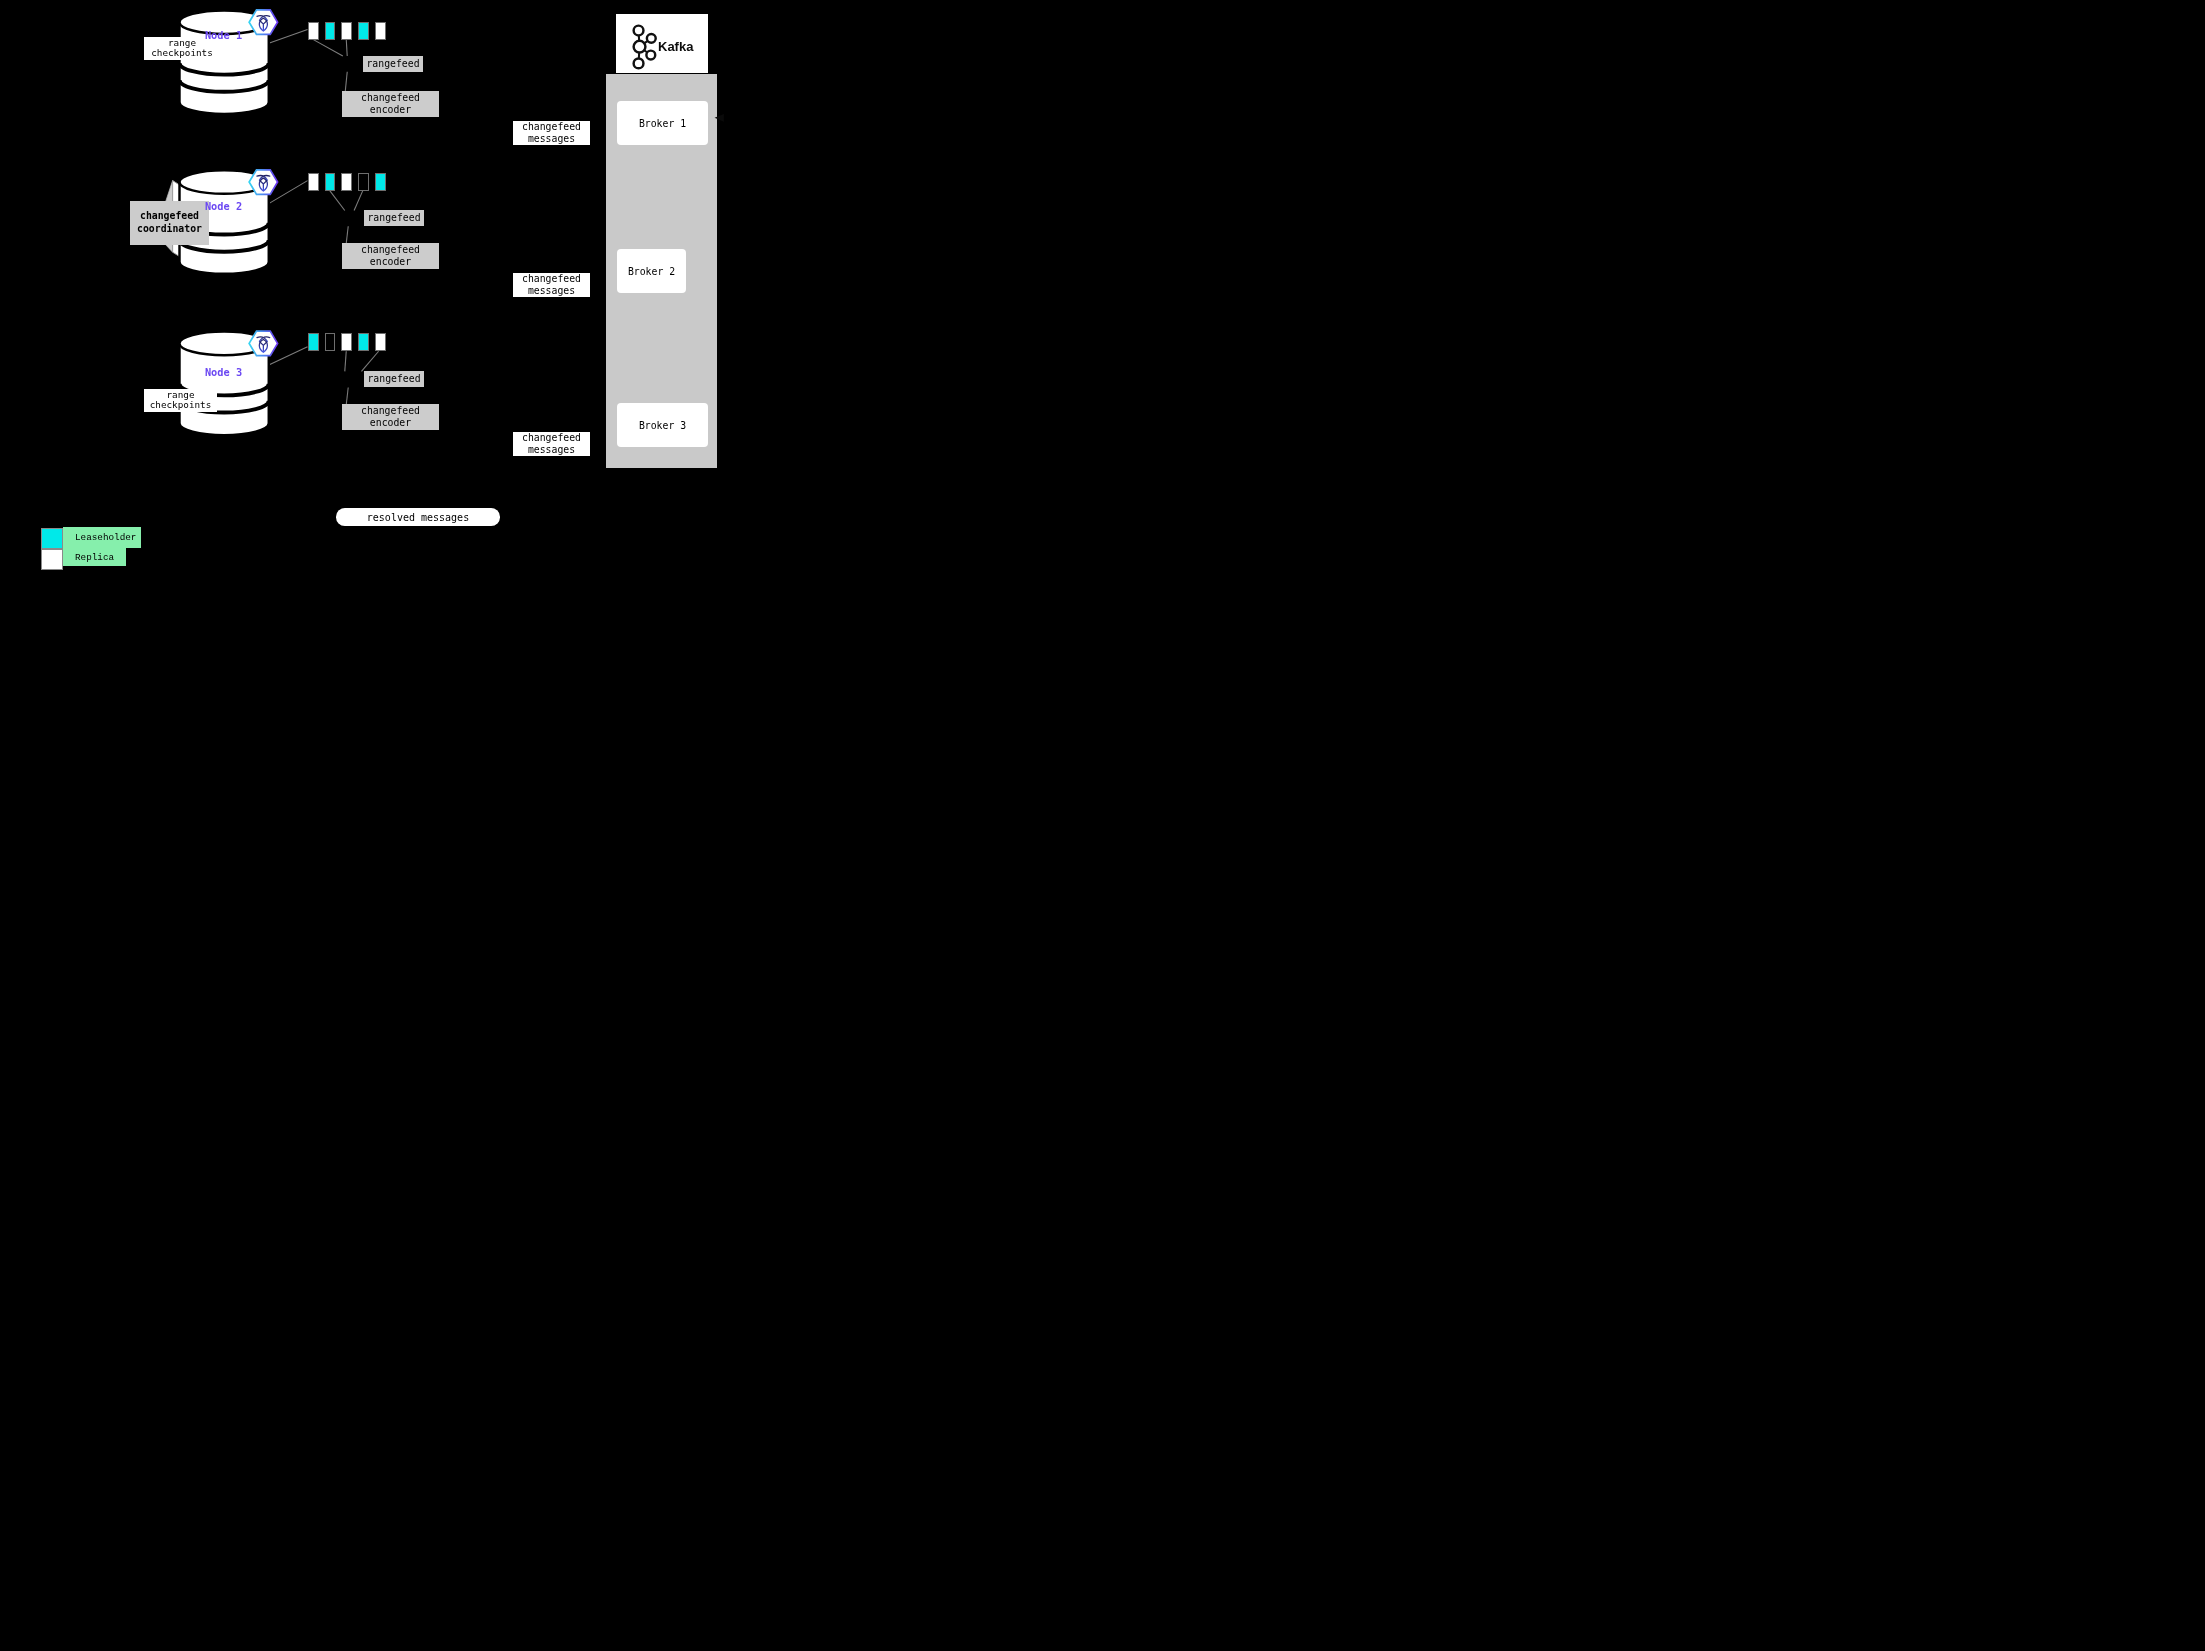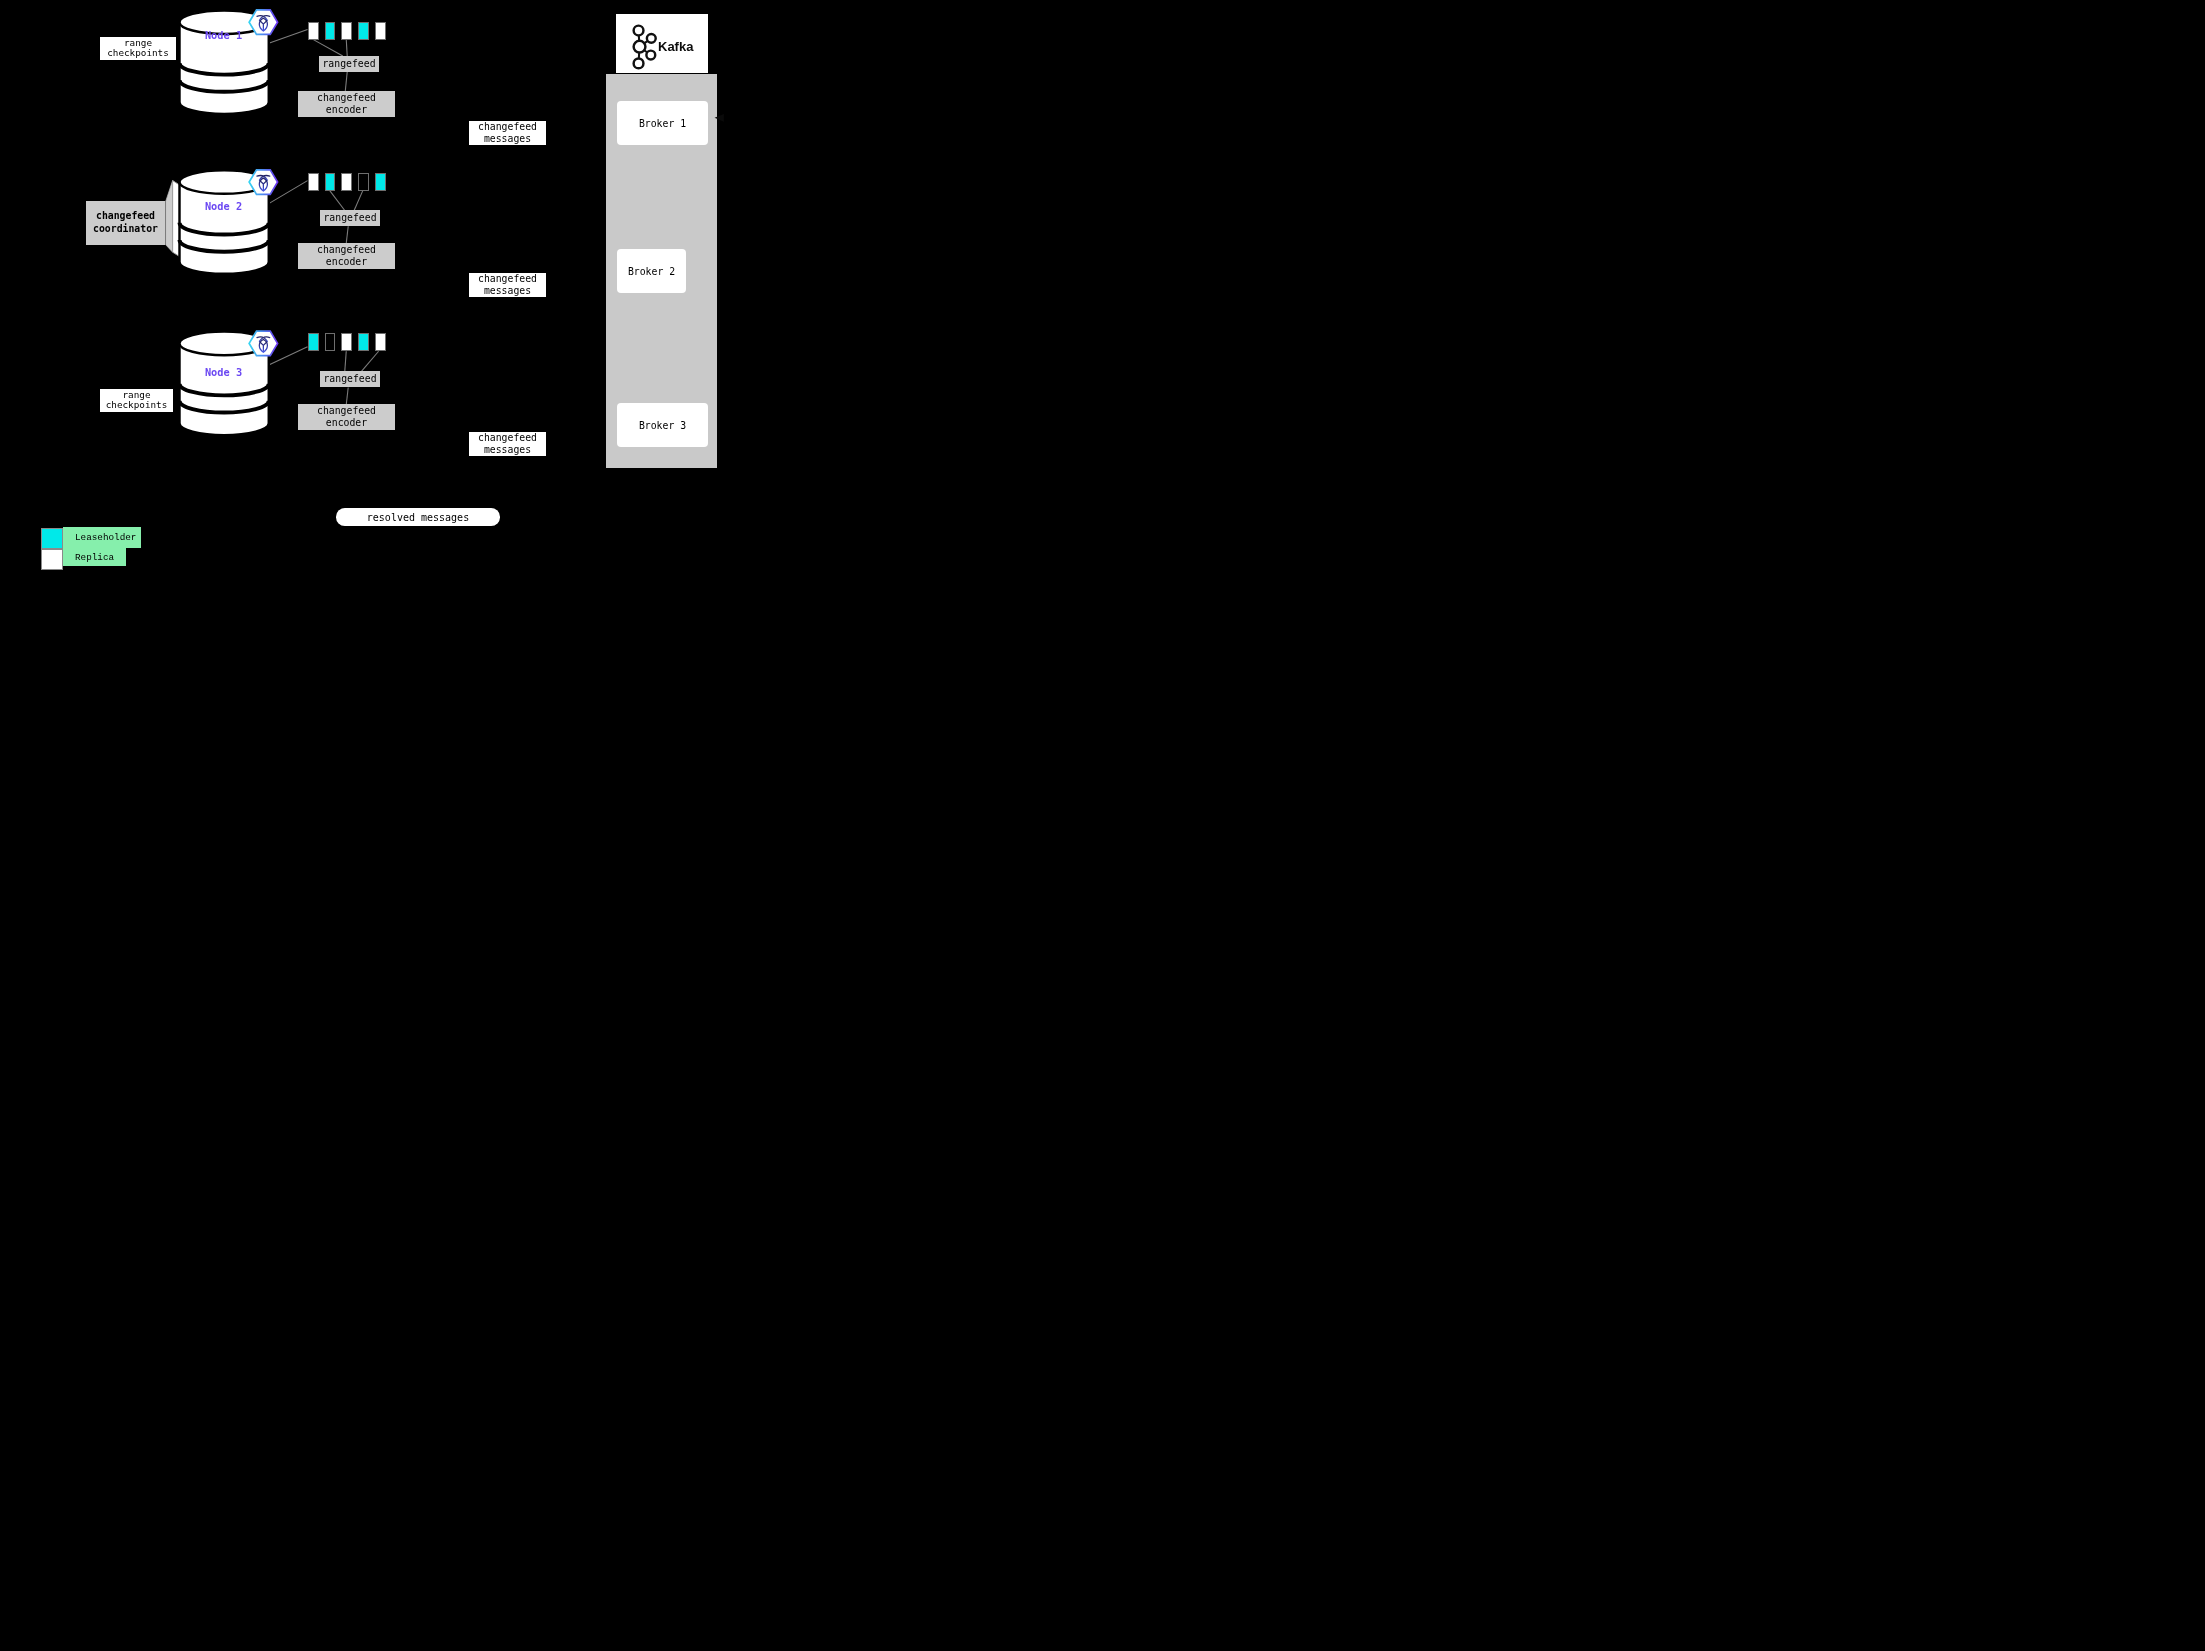--- a/index.html
+++ b/index.html
@@ -7,23 +7,23 @@
     --range-border:#6e6e6e; --box-gray:#cccccc; --kafka-container:#c9c9c9;
     --node-label:#6b48f2; --connector:#7d7d7d;
   }
   html,body{margin:0;padding:0;background:#000;}
   .stage{position:relative;width:769px;height:576px;background:var(--background);
          font-family:"DejaVu Sans Mono","Liberation Mono",monospace;overflow:hidden;}
   .abs{position:absolute;box-sizing:border-box;}
   .layer0{z-index:0;} .layer2{z-index:2;}
   svg.overlay{position:absolute;left:0;top:0;z-index:1;}
   .whitebox{background:#ffffff;color:#000;display:flex;flex-direction:column;
-            align-items:center;justify-content:center;text-align:center;}
+            align-items:center;justify-content:center;text-align:center;margin-left:44px;}
   .graybox{background:var(--box-gray);color:#000;display:flex;flex-direction:column;
-           align-items:center;justify-content:center;text-align:center;}
+           align-items:center;justify-content:center;text-align:center;margin-left:44px;}
   .lbl19{font-size:9.3px;line-height:10.8px;}
   .lbl20{font-size:9.8px;line-height:12.3px;}
   .bold{font-weight:bold;}
   .node-label{color:var(--node-label);font-weight:bold;font-size:10.3px;text-align:center;
               background:transparent;display:flex;align-items:center;justify-content:center;}
   .ranges{display:flex;gap:5.9px;}
   .range{width:10.8px;height:18px;border:1.5px solid var(--range-border);box-sizing:border-box;}
   .range.leaseholder{background:var(--leaseholder);}
   .range.replica{background:var(--replica);}
   .range.empty{background:transparent;}

